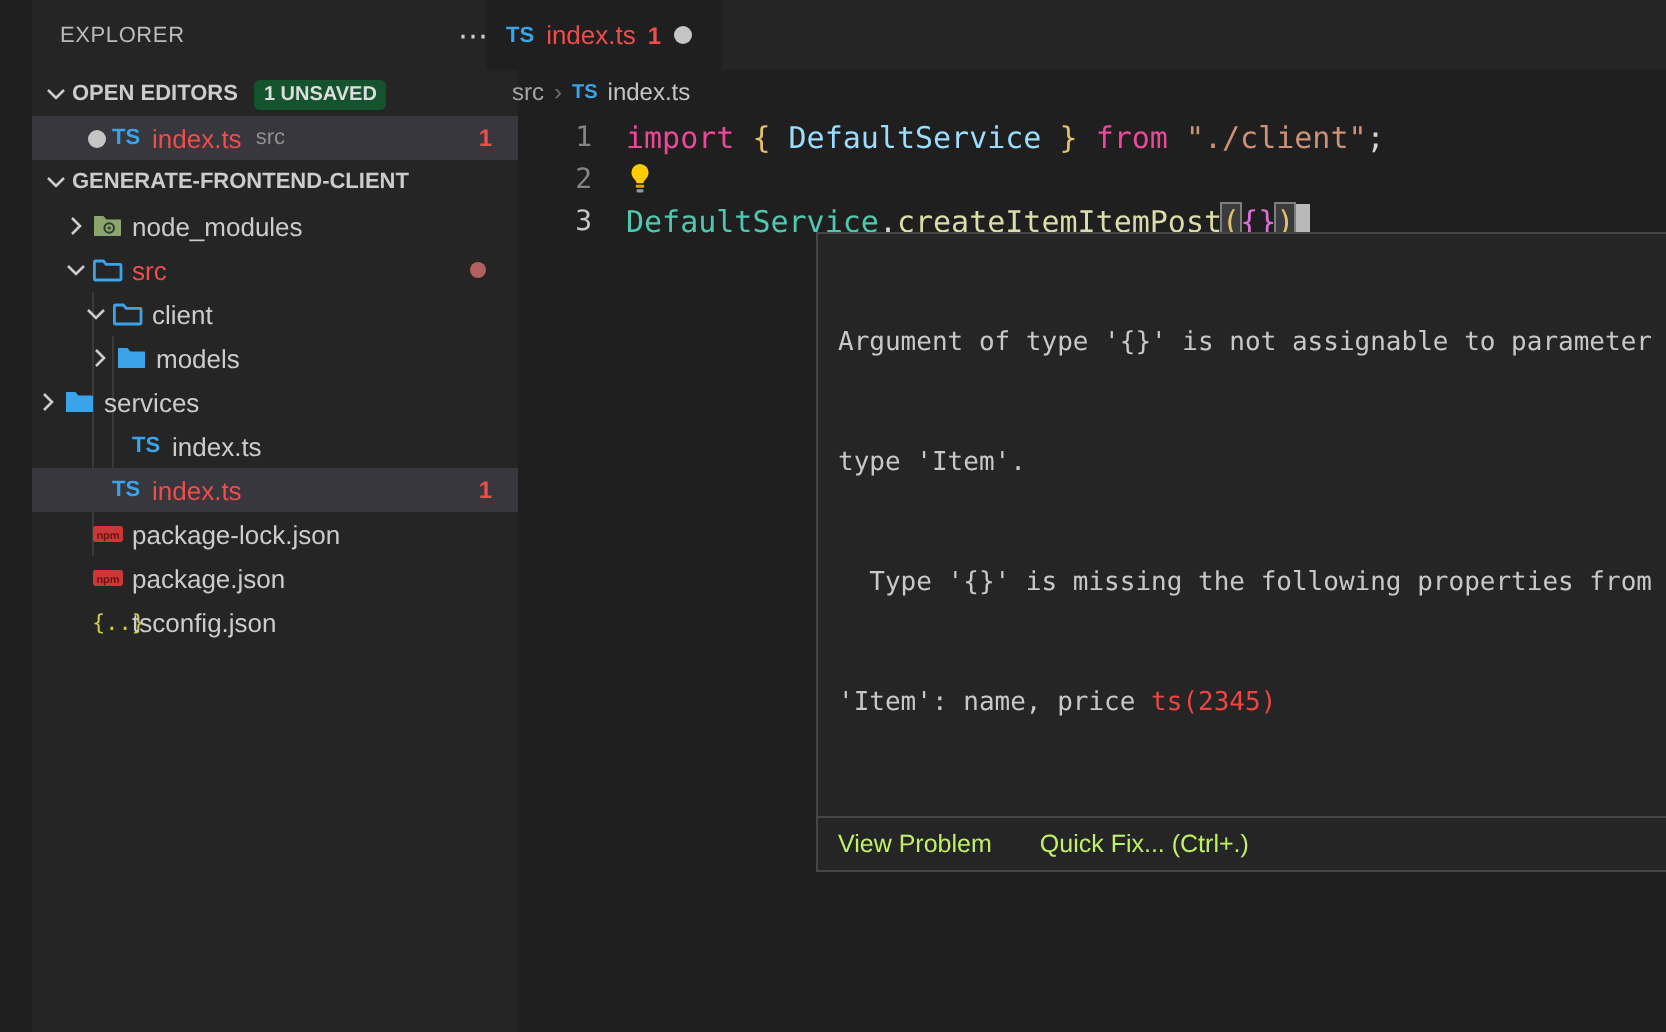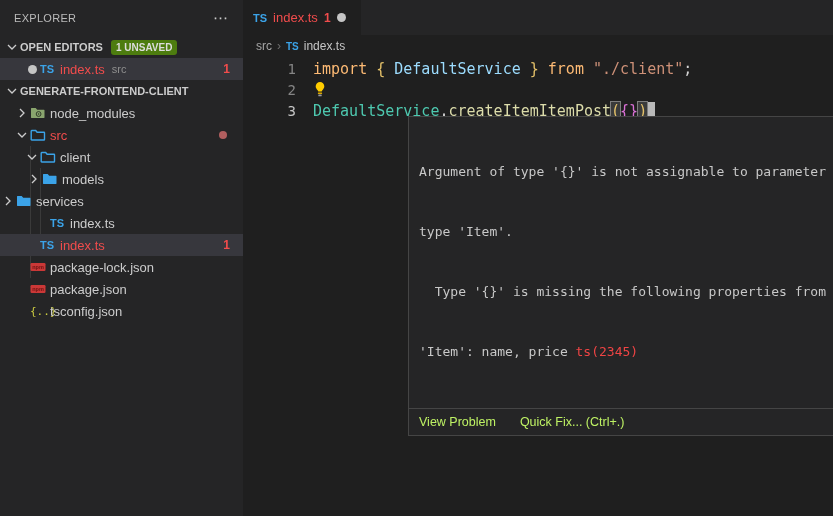--- a/index.html
+++ b/index.html
@@ -4,53 +4,53 @@
 <style>
   * { margin:0; padding:0; box-sizing:border-box; }
   html,body { width:833px; height:516px; }
   body {
     position:relative; overflow:hidden;
     background:#1f1f1f;
     font-family:"Liberation Sans", sans-serif;
     color:#cccccc;
   }
   
-  .sidebar { position:absolute; left:0; top:0; width:243px; height:516px; background:#252526; }
+  .sidebar { position:absolute; left:16px; top:0; width:243px; height:516px; background:#252526; }
   .sb-header { height:36px; display:flex; align-items:center; justify-content:space-between; padding:0 14px; }
   .sb-title { font-size:11px; color:#bbbbbb; letter-spacing:.3px; }
   .more-ico { color:#cccccc; font-size:15px; letter-spacing:1px; cursor:pointer; }
   .section-row { height:22px; display:flex; align-items:center; padding-left:4px; font-size:11px; font-weight:bold; color:#cccccc; }
   .row { height:22px; display:flex; align-items:center; font-size:13px; color:#cccccc; position:relative; }
   .row.selected { background:#37373d; }
   .cell { width:16px; flex:none; display:flex; align-items:center; justify-content:center; }
   .icell { width:20px; flex:none; display:flex; align-items:center; }
   .err-text { color:#f14c4c; }
   .desc { color:#8f8f8f; font-size:11px; margin-left:7px; }
   .badge-count { margin-left:auto; margin-right:13px; color:#f14c4c; font-size:12px; font-weight:bold; }
-  .unsaved-badge { background:#4d7c0f; color:#dddddd; font-size:10px; font-weight:bold; padding:2px 5px; border-radius:3px; margin-left:8px; }
+  .unsaved-badge { background:#14532d; color:#dddddd; font-size:10px; font-weight:bold; padding:2px 5px; border-radius:3px; margin-left:8px; }
   .mod-dot { width:8px; height:8px; border-radius:50%; background:#b15f5f; margin-left:auto; margin-right:16px; }
   .dirty-dot { width:9px; height:9px; border-radius:50%; background:#c5c5c5; }
   .ts-ico { color:#3BA3E8; font-weight:bold; font-size:11px; }
   .guide { position:absolute; width:1px; background:#3a3a3a; z-index:0; }
   
   .tabbar { position:absolute; left:243px; top:0; width:590px; height:35px; background:#252526; display:flex; }
   .tab { width:118px; height:35px; background:#1f1f1f; display:flex; align-items:center; padding:0 10px; gap:6px; cursor:pointer; }
   .tab-label { font-size:13px; color:#f14c4c; }
   .tab-count { font-size:12px; color:#f14c4c; font-weight:bold; }
   .breadcrumb { position:absolute; left:243px; top:35px; height:22px; display:flex; align-items:center; padding-left:13px; font-size:12px; color:#a5a5a5; gap:5px; }
   .bc-sep { color:#6e6e6e; font-size:12px; }
   .bc-ts { font-size:10px; }
   .bc-file { color:#c5c5c5; }
   
   .code { position:absolute; left:243px; top:58px; width:590px; font-family:"DejaVu Sans Mono", monospace; font-size:15px; }
   .cline { height:21px; display:flex; align-items:center; }
   .gutter { width:53px; text-align:right; color:#858585; font-size:14px; flex:none; }
   .gutter.active { color:#c6c6c6; }
   .ctext { padding-left:17px; white-space:pre; display:flex; align-items:center; }
-  .tk-kw { color:#fdba74; } .tk-var { color:#9CDCFE; } .tk-p { color:#d4d4d4; }
+  .tk-kw { color:#ec4899; } .tk-var { color:#9CDCFE; } .tk-p { color:#d4d4d4; }
   .tk-b1 { color:#e3c069; } .tk-b2 { color:#da70d6; }
   .tk-str { color:#CE9178; } .tk-cls { color:#4EC9B0; } .tk-fn { color:#DCDCAA; }
   .match { background:rgba(90,93,94,.45); outline:1px solid #7e7e7e; }
   .sq { text-decoration:underline wavy #f14c4c 1px; text-underline-offset:3px; }
   .cursor { display:inline-block; width:7px; height:17px; background:#b9b9b9; margin-left:1px; }
   
   .hover { position:absolute; left:408px; top:116px; width:545px; background:#252526; border:1px solid #454545; z-index:5; }
   .hover-msg { padding:5px 10px 6px; font-family:"DejaVu Sans Mono", monospace; font-size:13px; line-height:20px; color:#c8c8c8; white-space:pre; }
   .ts-ref { color:#ef4444; }
   .hover-actions { border-top:1px solid #454545; padding:6px 10px; display:flex; gap:24px; font-size:12.5px; }

